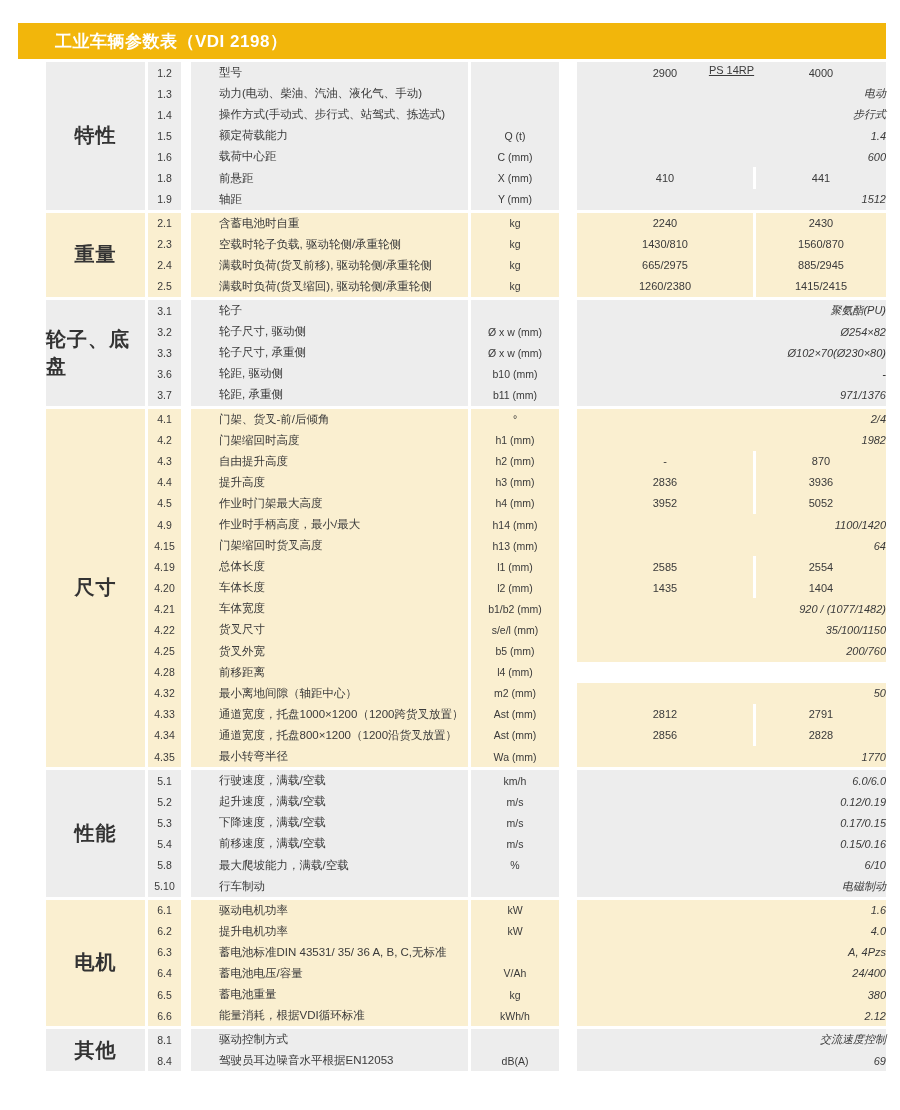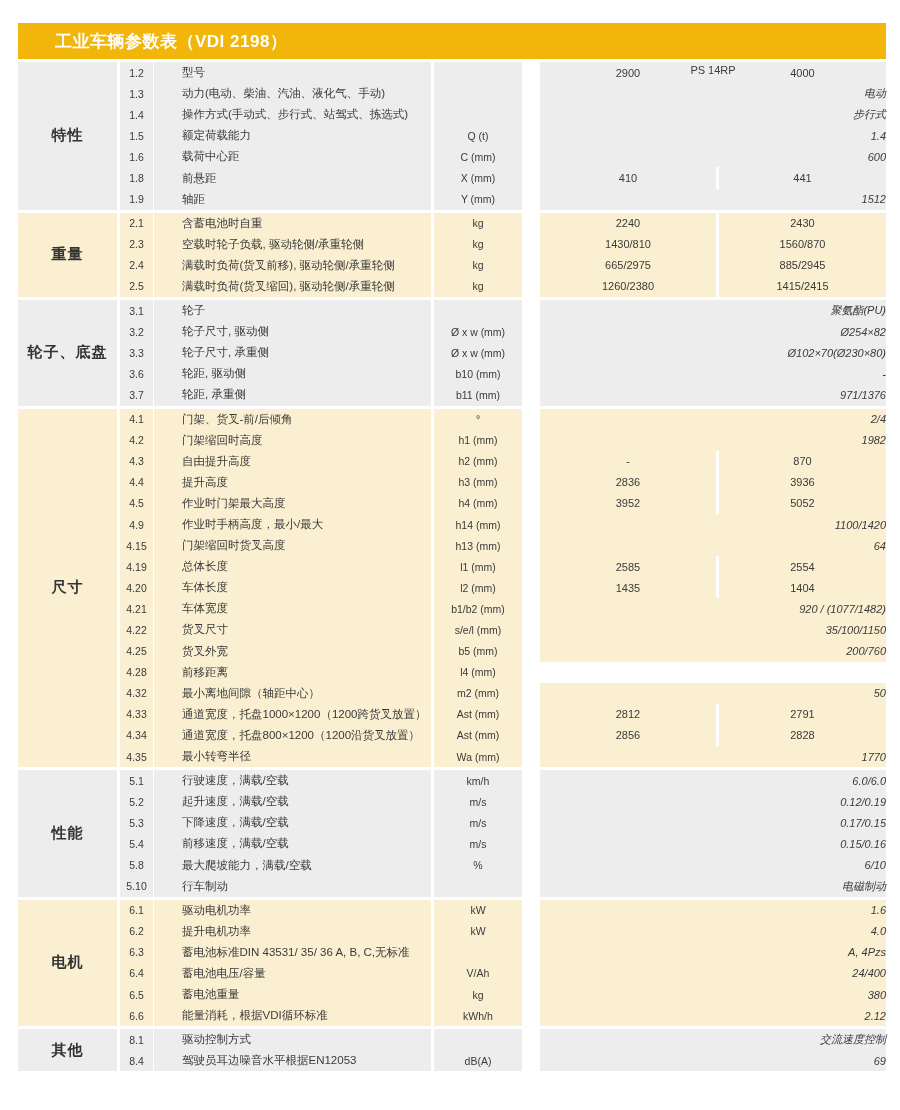--- a/index.html
+++ b/index.html
@@ -22,27 +22,27 @@
     display:flex;align-items:center;
     padding-left:37px;box-sizing:border-box;
   }
   .header .title{
     color:var(--title-color);font-size:17px;font-weight:bold;letter-spacing:0.5px;
   }
   .section{display:flex;margin-top:3px;}
   .cat{
     width:99px;margin-right:3px;flex-shrink:0;
     display:flex;align-items:center;justify-content:center;
-    font-size:15px;font-weight:bold;color:#333333;letter-spacing:1px;
+    font-size:20px;font-weight:bold;color:#333333;letter-spacing:1px;margin-left:28px;
   }
   .rows{flex:1;display:flex;flex-direction:column;}
   .row{display:flex;height:21.1px;}
   .cell{display:flex;align-items:center;box-sizing:border-box;}
   .cell-num{
-    width:33px;margin-right:1px;flex-shrink:0;
+    width:33px;margin-right:10px;flex-shrink:0;
     justify-content:center;font-size:10.5px;
   }
   .cell-desc{
     width:277px;margin-right:3px;flex-shrink:0;
     padding-left:28px;font-size:11.5px;white-space:nowrap;overflow:hidden;
   }
   .cell-unit{
     width:88px;margin-right:18px;flex-shrink:0;
     justify-content:center;font-size:10.5px;
   }
@@ -50,21 +50,21 @@
     flex:1;position:relative;font-size:11px;
   }
   .tone-gray{background:var(--tone-gray);}
   .tone-cream{background:var(--tone-cream);}
   .vals-merged{justify-content:flex-end;font-style:italic;}
   .v-half-l{width:176px;display:flex;align-items:center;justify-content:center;height:100%;}
   .v-div{width:3px;height:100%;background:#FFFFFF;flex-shrink:0;}
   .v-div-none{width:3px;height:100%;flex-shrink:0;}
   .v-half-r{flex:1;display:flex;align-items:center;justify-content:center;height:100%;}
   .v-mid{
-    position:absolute;left:0;right:0;top:1px;text-align:center;line-height:14px;
+    position:absolute;left:0;right:0;top:1px;text-align:center;line-height:14px;text-decoration:underline;
   }
 </style>
 </head>
 <body>
 
 <div class="sheet">
   <div class="header">
     <span class="title">工业车辆参数表（VDI 2198）</span>
   </div>
   <div>

